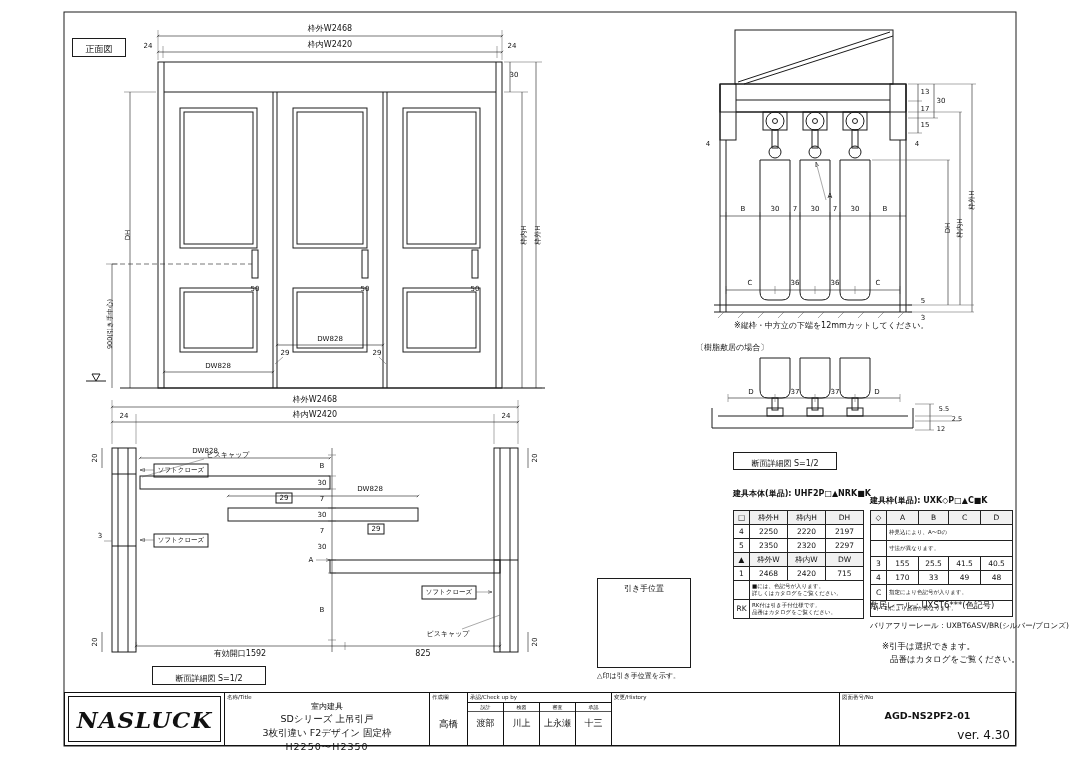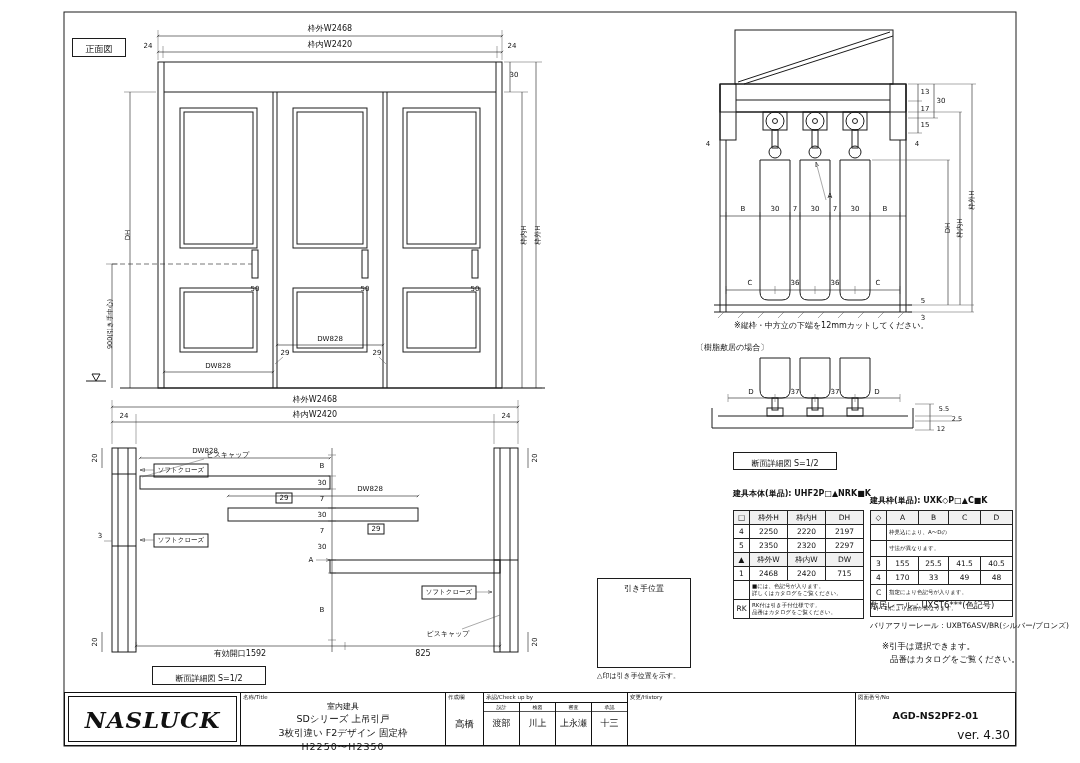--- a/index.html
+++ b/index.html
@@ -487,21 +487,21 @@
   </tr>
 </tbody>
     </table>
 
 <div class="note" style="left:870px;top:600px;font-size:8.5px">敷居レール：UXST6***(色記号)</div>
 <div class="note" style="left:870px;top:621px;font-size:7.5px">バリアフリーレール：UXBT6ASV/BR(シルバー/ブロンズ)</div>
 <div class="note" style="left:882px;top:641px;font-size:8.5px">※引手は選択できます。</div>
 <div class="note" style="left:890px;top:654px;font-size:8.5px">品番はカタログをご覧ください。</div>
 
 <div class="tb">
-  <div class="tb-cell" style="width:176px">
+  <div class="tb-cell" style="width:160px">
     <div class="logo-inner">NASLUCK</div>
   </div>
   <div class="tb-cell" style="width:205px">
     <div class="tb-hdr">名称/Title</div>
     <div class="name-lines">
       <div class="nl1">室内建具</div>
       <div class="nl2">SDシリーズ 上吊引戸</div>
       <div class="nl3">3枚引違い F2デザイン 固定枠</div>
       <div class="nl4">H2250〜H2350</div>
     </div>

